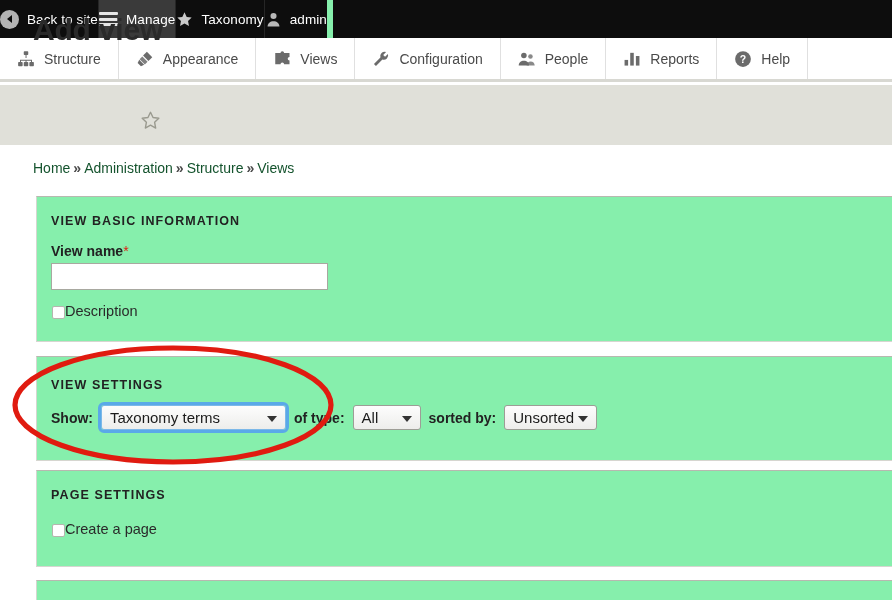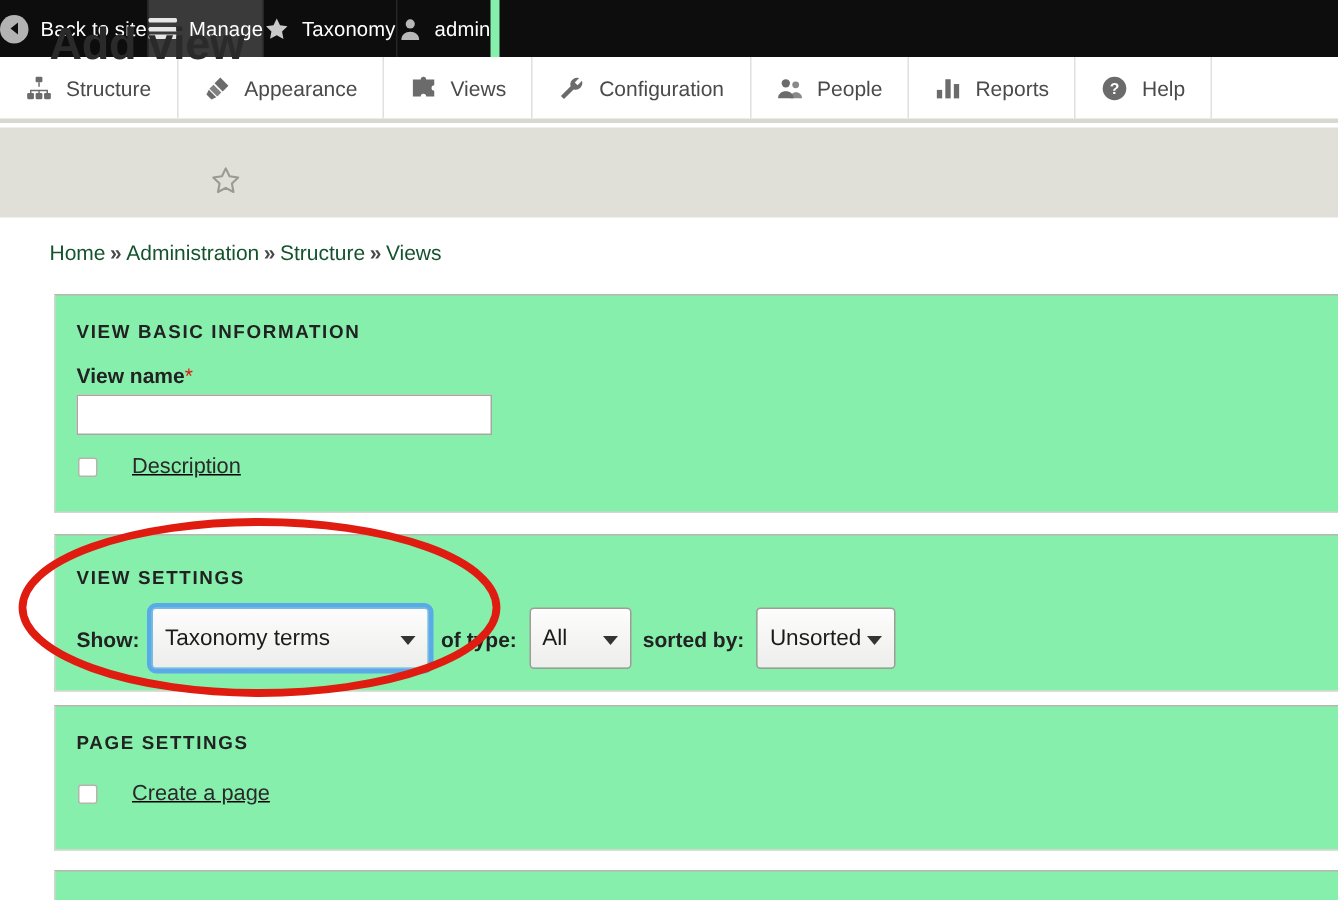--- a/index.html
+++ b/index.html
@@ -156,21 +156,21 @@
     height: 27px;
     border: 1px solid #a8a8a0;
     background: #ffffff;
     font-family: "Liberation Sans", sans-serif;
     font-size: 14px;
     padding: 0 5px;
     color: #222;
     outline: none;
   }
 
-  .cb-row { display: flex; align-items: center; gap: 23px; text-decoration: underline; }
+  .cb-row { display: flex; align-items: flex-end; gap: 0; }
   .cb {
     width: 13px; height: 13px;
     border: 1px solid #b5b5ae;
     background: #ffffff;
     border-radius: 2px;
     flex: none;
   }
   .cb-label { font-size: 14.5px; color: #2a2a2a; }
 
   
@@ -178,21 +178,21 @@
     display: flex;
     align-items: center;
     gap: 8px;
     white-space: nowrap;
   }
   .sel-lbl { font-size: 14px; font-weight: bold; color: #222222; text-align: right; }
   .select {
     position: relative;
     display: inline-flex;
     align-items: center;
-    height: 41px;
+    height: 25px;
     padding: 0 26px 0 8px;
     background: linear-gradient(to bottom, #fdfdfd 0%, #ededeb 100%);
     border: 1px solid #9d9d96;
     border-radius: 3px;
     font-size: 15px;
     color: #1b1b1b;
   }
   .select::after {
     content: "";
     position: absolute;

